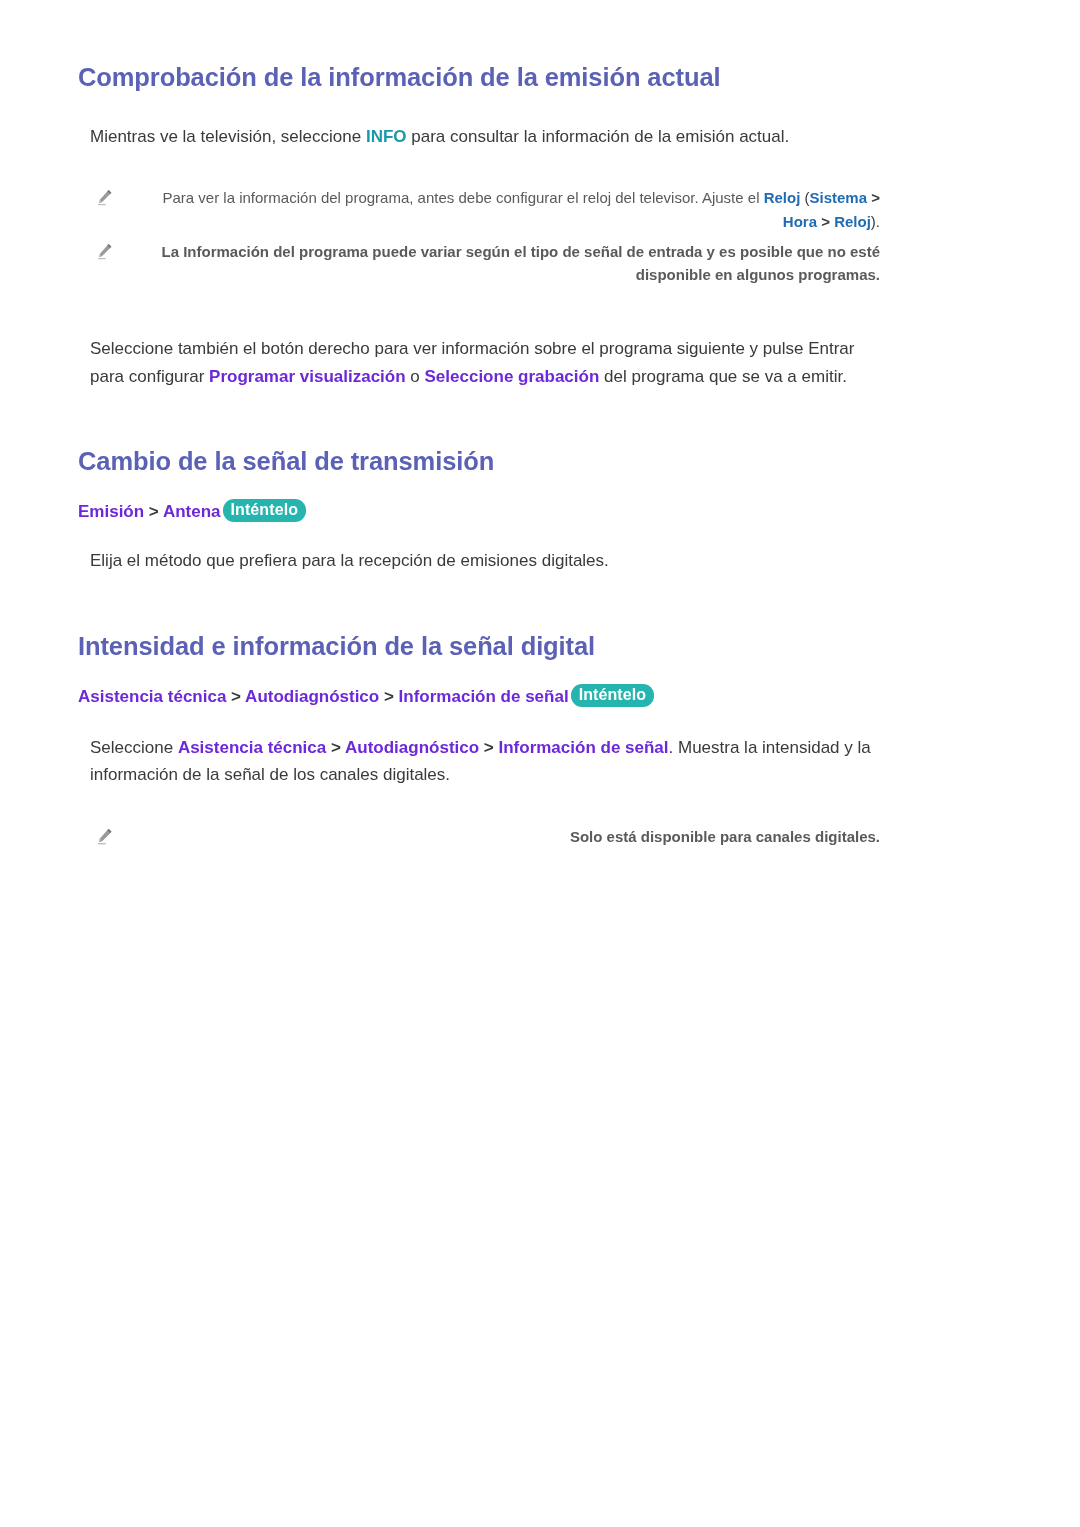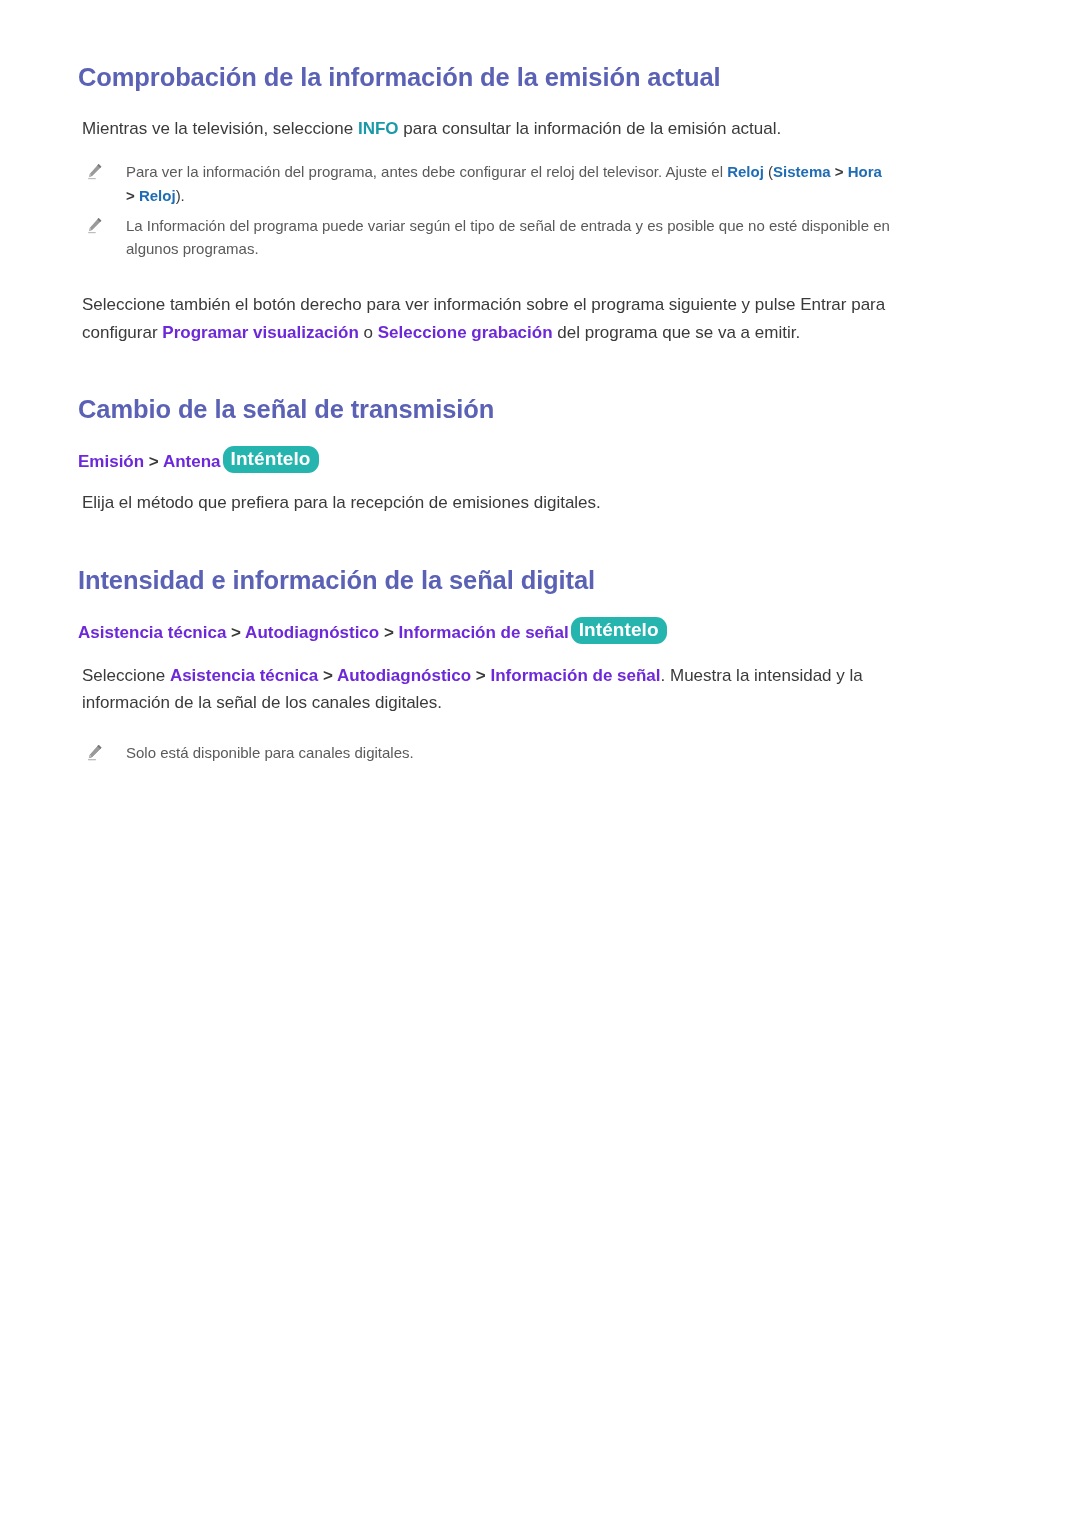--- a/index.html
+++ b/index.html
@@ -33,21 +33,21 @@
     padding: 0;
     line-height: 1.25;
     letter-spacing: -0.1px;
   }
   .gap-h1-body { height: 17px; }
 
   p.body-text {
     font-size: 17px;
     color: #3a3a3a;
     line-height: 1.62;
-    margin: 4px;
+    margin: 12px;
     padding: 0;
     font-weight: normal;
   }
 
   .menu-path-line {
     font-size: 17px;
     font-weight: bold;
     color: #1f6cb4;
     line-height: 1.6;
     margin: 0;
@@ -68,44 +68,45 @@
   }
   .paren {
     color: #3a3a3a;
     font-weight: normal;
   }
 
   .try-badge {
     display: inline-block;
     background: #26b5ae;
     color: #ffffff;
-    font-size: 19px;
+    font-size: 16px;
     font-weight: bold;
     border-radius: 11px;
     padding: 2px 8px 3px 8px;
     line-height: 1.15;
     vertical-align: 2px;
     margin-left: 2px;
     letter-spacing: 0.1px;
   }
 
   ul.note-list {
     list-style: none;
-    margin: 0;
-    padding: 0;
+    margin: 10px;
+    padding: 0;
+    text-align: right;
   }
   li.note-item {
     position: relative;
     padding-left: 48px;
     font-size: 15px;
     color: #5a5a5a;
     line-height: 1.58;
     margin: 0 0 6px 0;
   }
-  li.note-item:last-child { margin-bottom: 0; }
+  li.note-item:last-child { margin-bottom: 0; font-weight: bold; }
   .pencil-icon {
     position: absolute;
     left: 8px;
     top: 2px;
     width: 18px;
     height: 18px;
     display: inline-block;
   }
   .note-text b.link-blue { color: #1f6cb4; }
   .sp-10 { height: 10px; }

